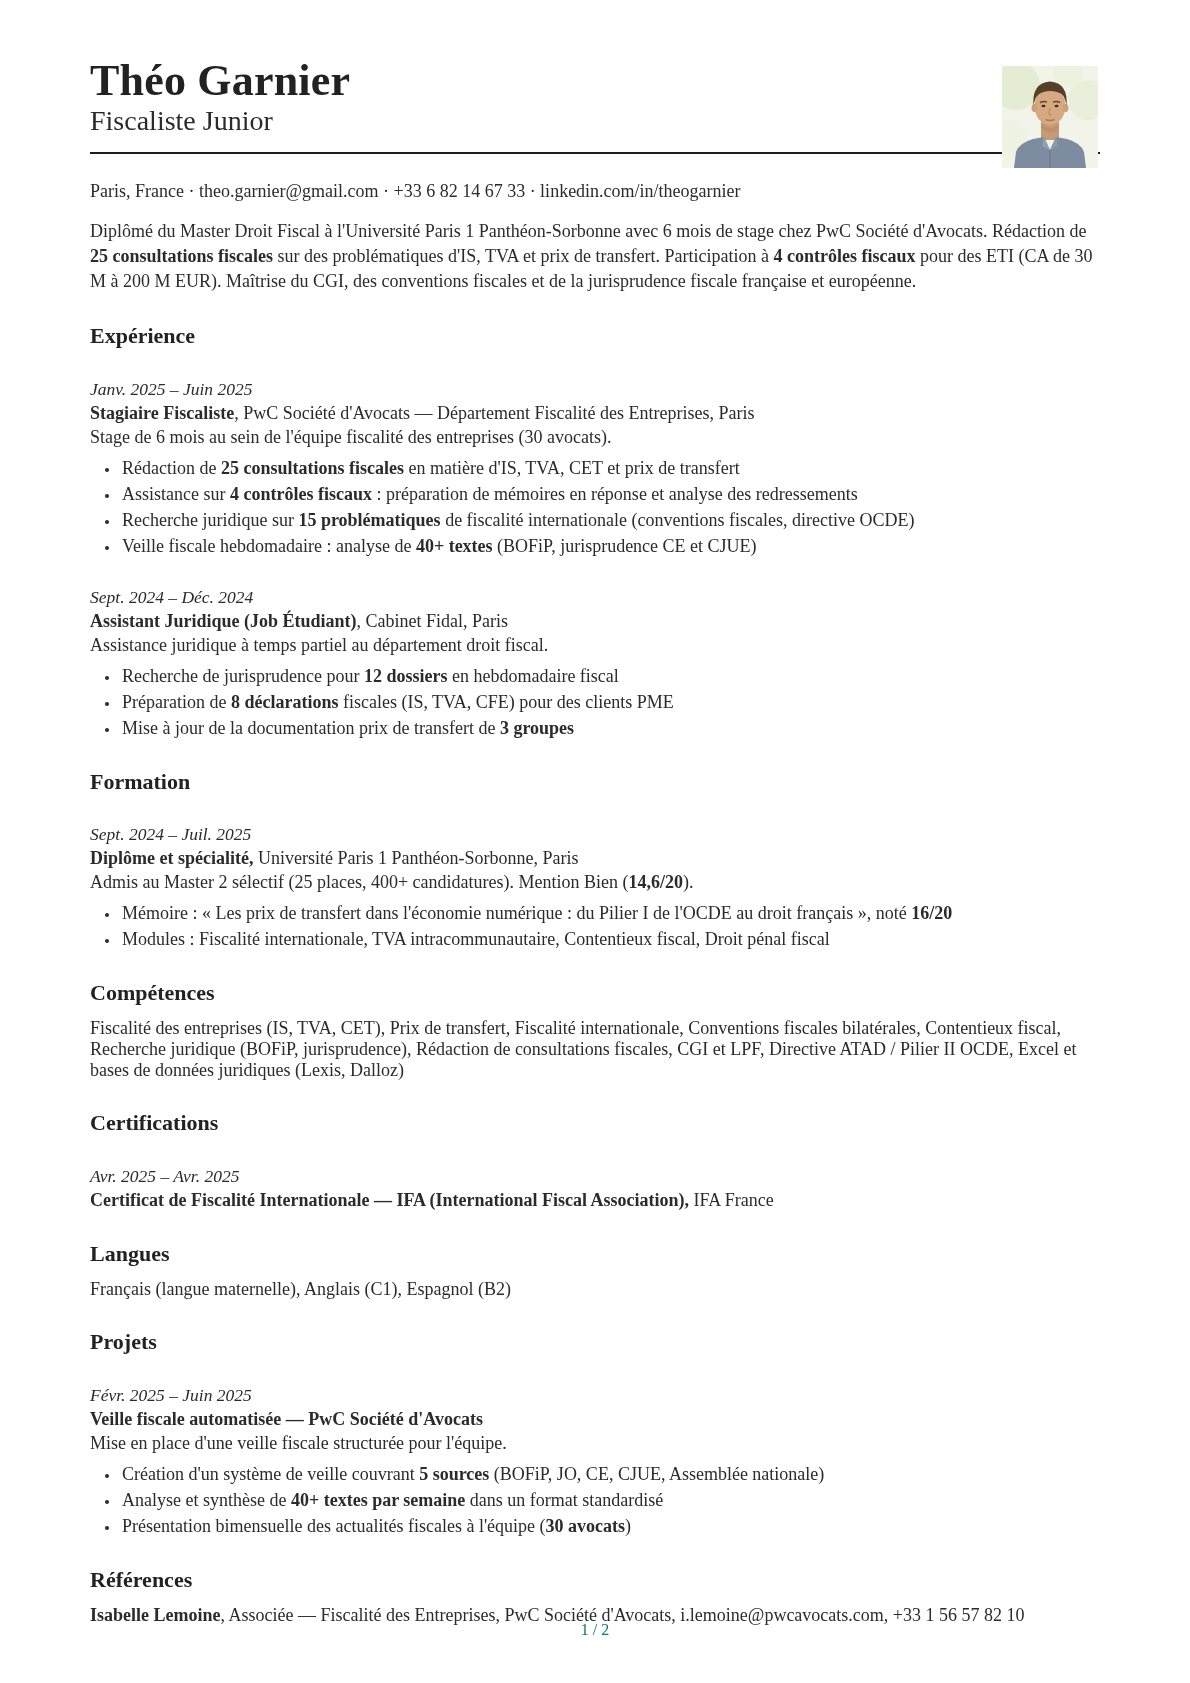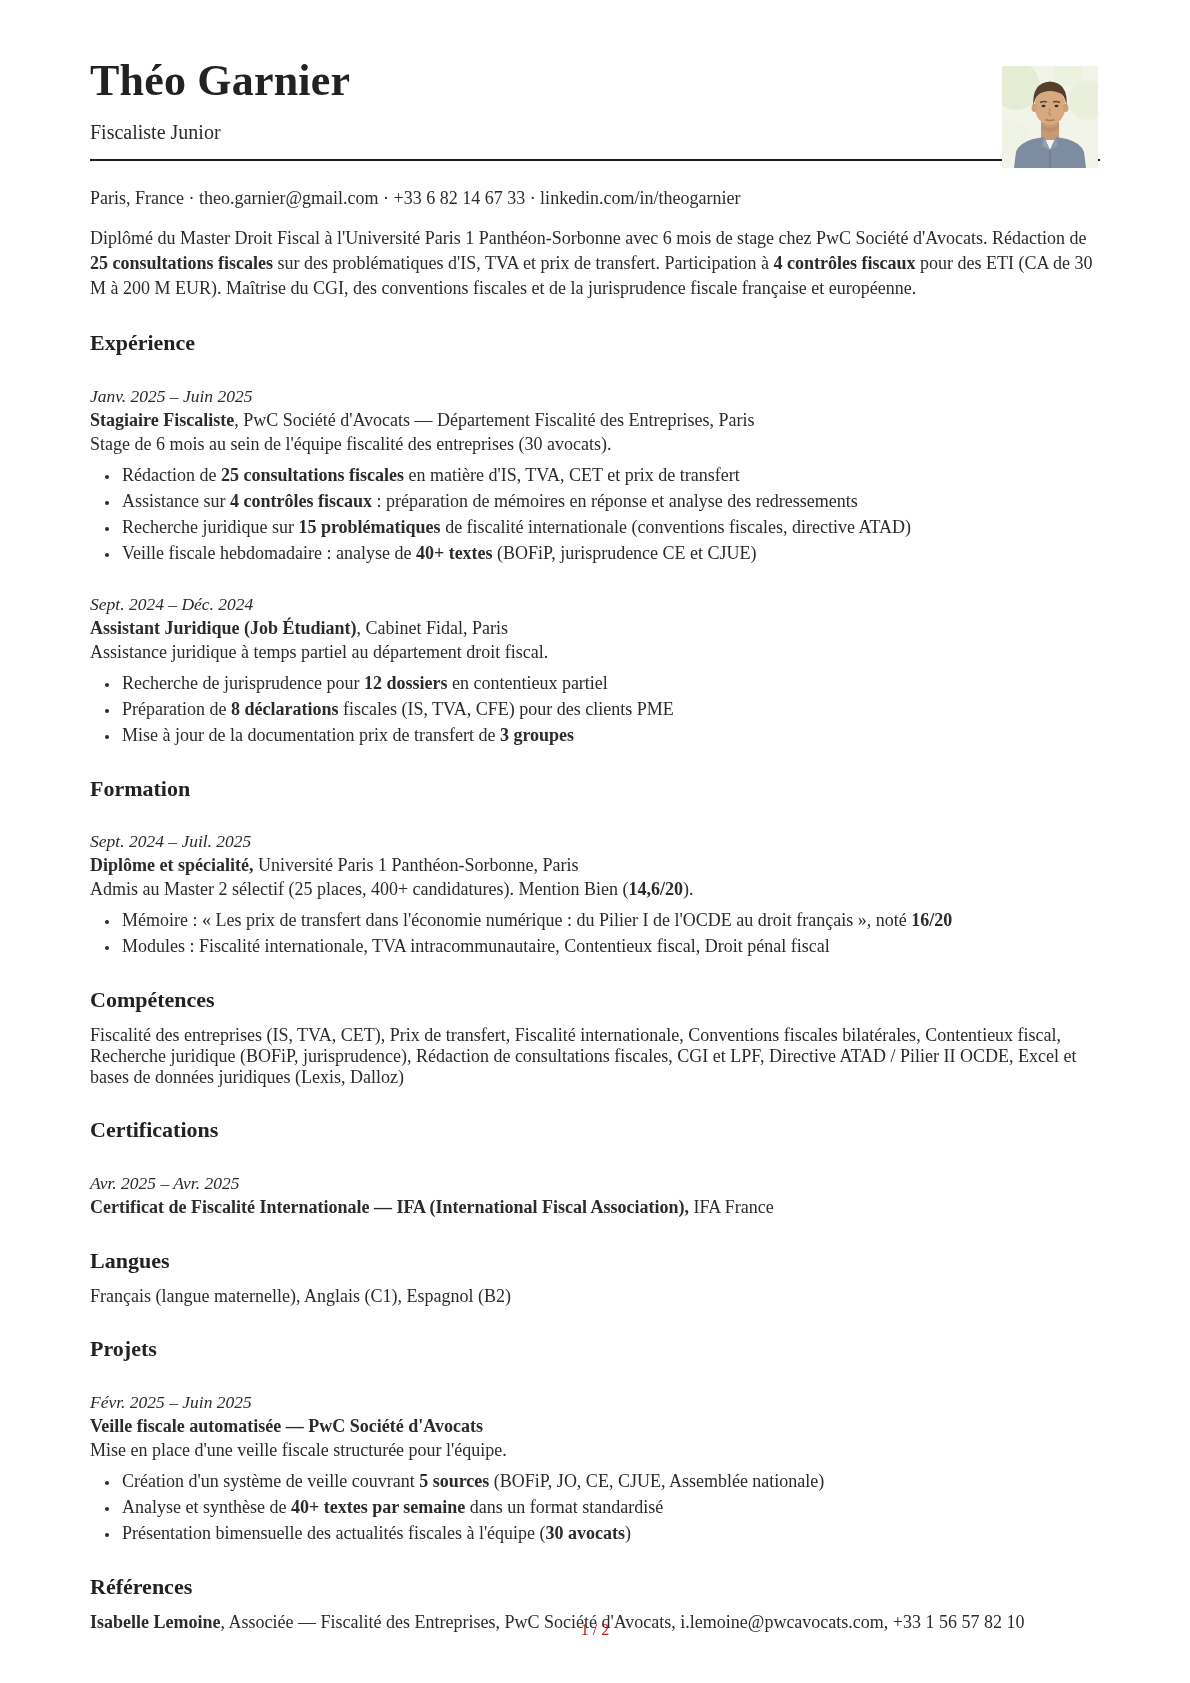--- a/index.html
+++ b/index.html
@@ -25,22 +25,22 @@
   .header { position: relative; }
   .name {
     font-size: 44px;
     font-weight: 700;
     line-height: 1.12;
     margin: 0;
     letter-spacing: 0.2px;
     color: #222222;
   }
   .subtitle {
-    font-size: 20px;
-    margin-top: 16px;
+    font-size: 28px;
+    margin-top: 0;
     color: #2b2b2b;
   }
   .photo {
     position: absolute;
     top: 10px;
     right: 2px;
     width: 96px;
     height: 102px;
     overflow: hidden;
   }
@@ -97,21 +97,21 @@
     line-height: 21px;
   }
 
   .footer {
     position: absolute;
     bottom: 44px;
     left: 0;
     width: 1190px;
     text-align: center;
     font-size: 16px;
-    color: #b91c1c;
+    color: #0f766e;
   }
 </style>
 </head>
 <body>
 
 <div class="page">
 
   <div class="header">
     <h1 class="name">Théo Garnier</h1>
     <div class="subtitle">Fiscaliste Junior</div>
@@ -156,31 +156,31 @@
   <section>
     <h2 class="section-heading">Expérience</h2>
 
     <div class="entry">
       <div class="dates">Janv. 2025 – Juin 2025</div>
       <div class="entry-title"><span class="b">Stagiaire Fiscaliste</span><span>, PwC Société d'Avocats — Département Fiscalité des Entreprises, Paris</span></div>
       <div class="entry-desc">Stage de 6 mois au sein de l'équipe fiscalité des entreprises (30 avocats).</div>
       <ul class="bullets">
         <li><span>Rédaction de </span><span class="b">25 consultations fiscales</span><span> en matière d'IS, TVA, CET et prix de transfert</span></li>
         <li><span>Assistance sur </span><span class="b">4 contrôles fiscaux</span><span> : préparation de mémoires en réponse et analyse des redressements</span></li>
-        <li><span>Recherche juridique sur </span><span class="b">15 problématiques</span><span> de fiscalité internationale (conventions fiscales, directive ATAD)</span></li>
+        <li><span>Recherche juridique sur </span><span class="b">15 problématiques</span><span> de fiscalité internationale (conventions fiscales, directive OCDE)</span></li>
         <li><span>Veille fiscale hebdomadaire : analyse de </span><span class="b">40+ textes</span><span> (BOFiP, jurisprudence CE et CJUE)</span></li>
       </ul>
     </div>
 
     <div class="entry">
       <div class="dates">Sept. 2024 – Déc. 2024</div>
       <div class="entry-title"><span class="b">Assistant Juridique (Job Étudiant)</span><span>, Cabinet Fidal, Paris</span></div>
       <div class="entry-desc">Assistance juridique à temps partiel au département droit fiscal.</div>
       <ul class="bullets">
-        <li><span>Recherche de jurisprudence pour </span><span class="b">12 dossiers</span><span> en contentieux partiel</span></li>
+        <li><span>Recherche de jurisprudence pour </span><span class="b">12 dossiers</span><span> en hebdomadaire fiscal</span></li>
         <li><span>Préparation de </span><span class="b">8 déclarations</span><span> fiscales (IS, TVA, CFE) pour des clients PME</span></li>
         <li><span>Mise à jour de la documentation prix de transfert de </span><span class="b">3 groupes</span></li>
       </ul>
     </div>
   </section>
 
   <section>
     <h2 class="section-heading">Formation</h2>
     <div class="entry">
       <div class="dates">Sept. 2024 – Juil. 2025</div>

